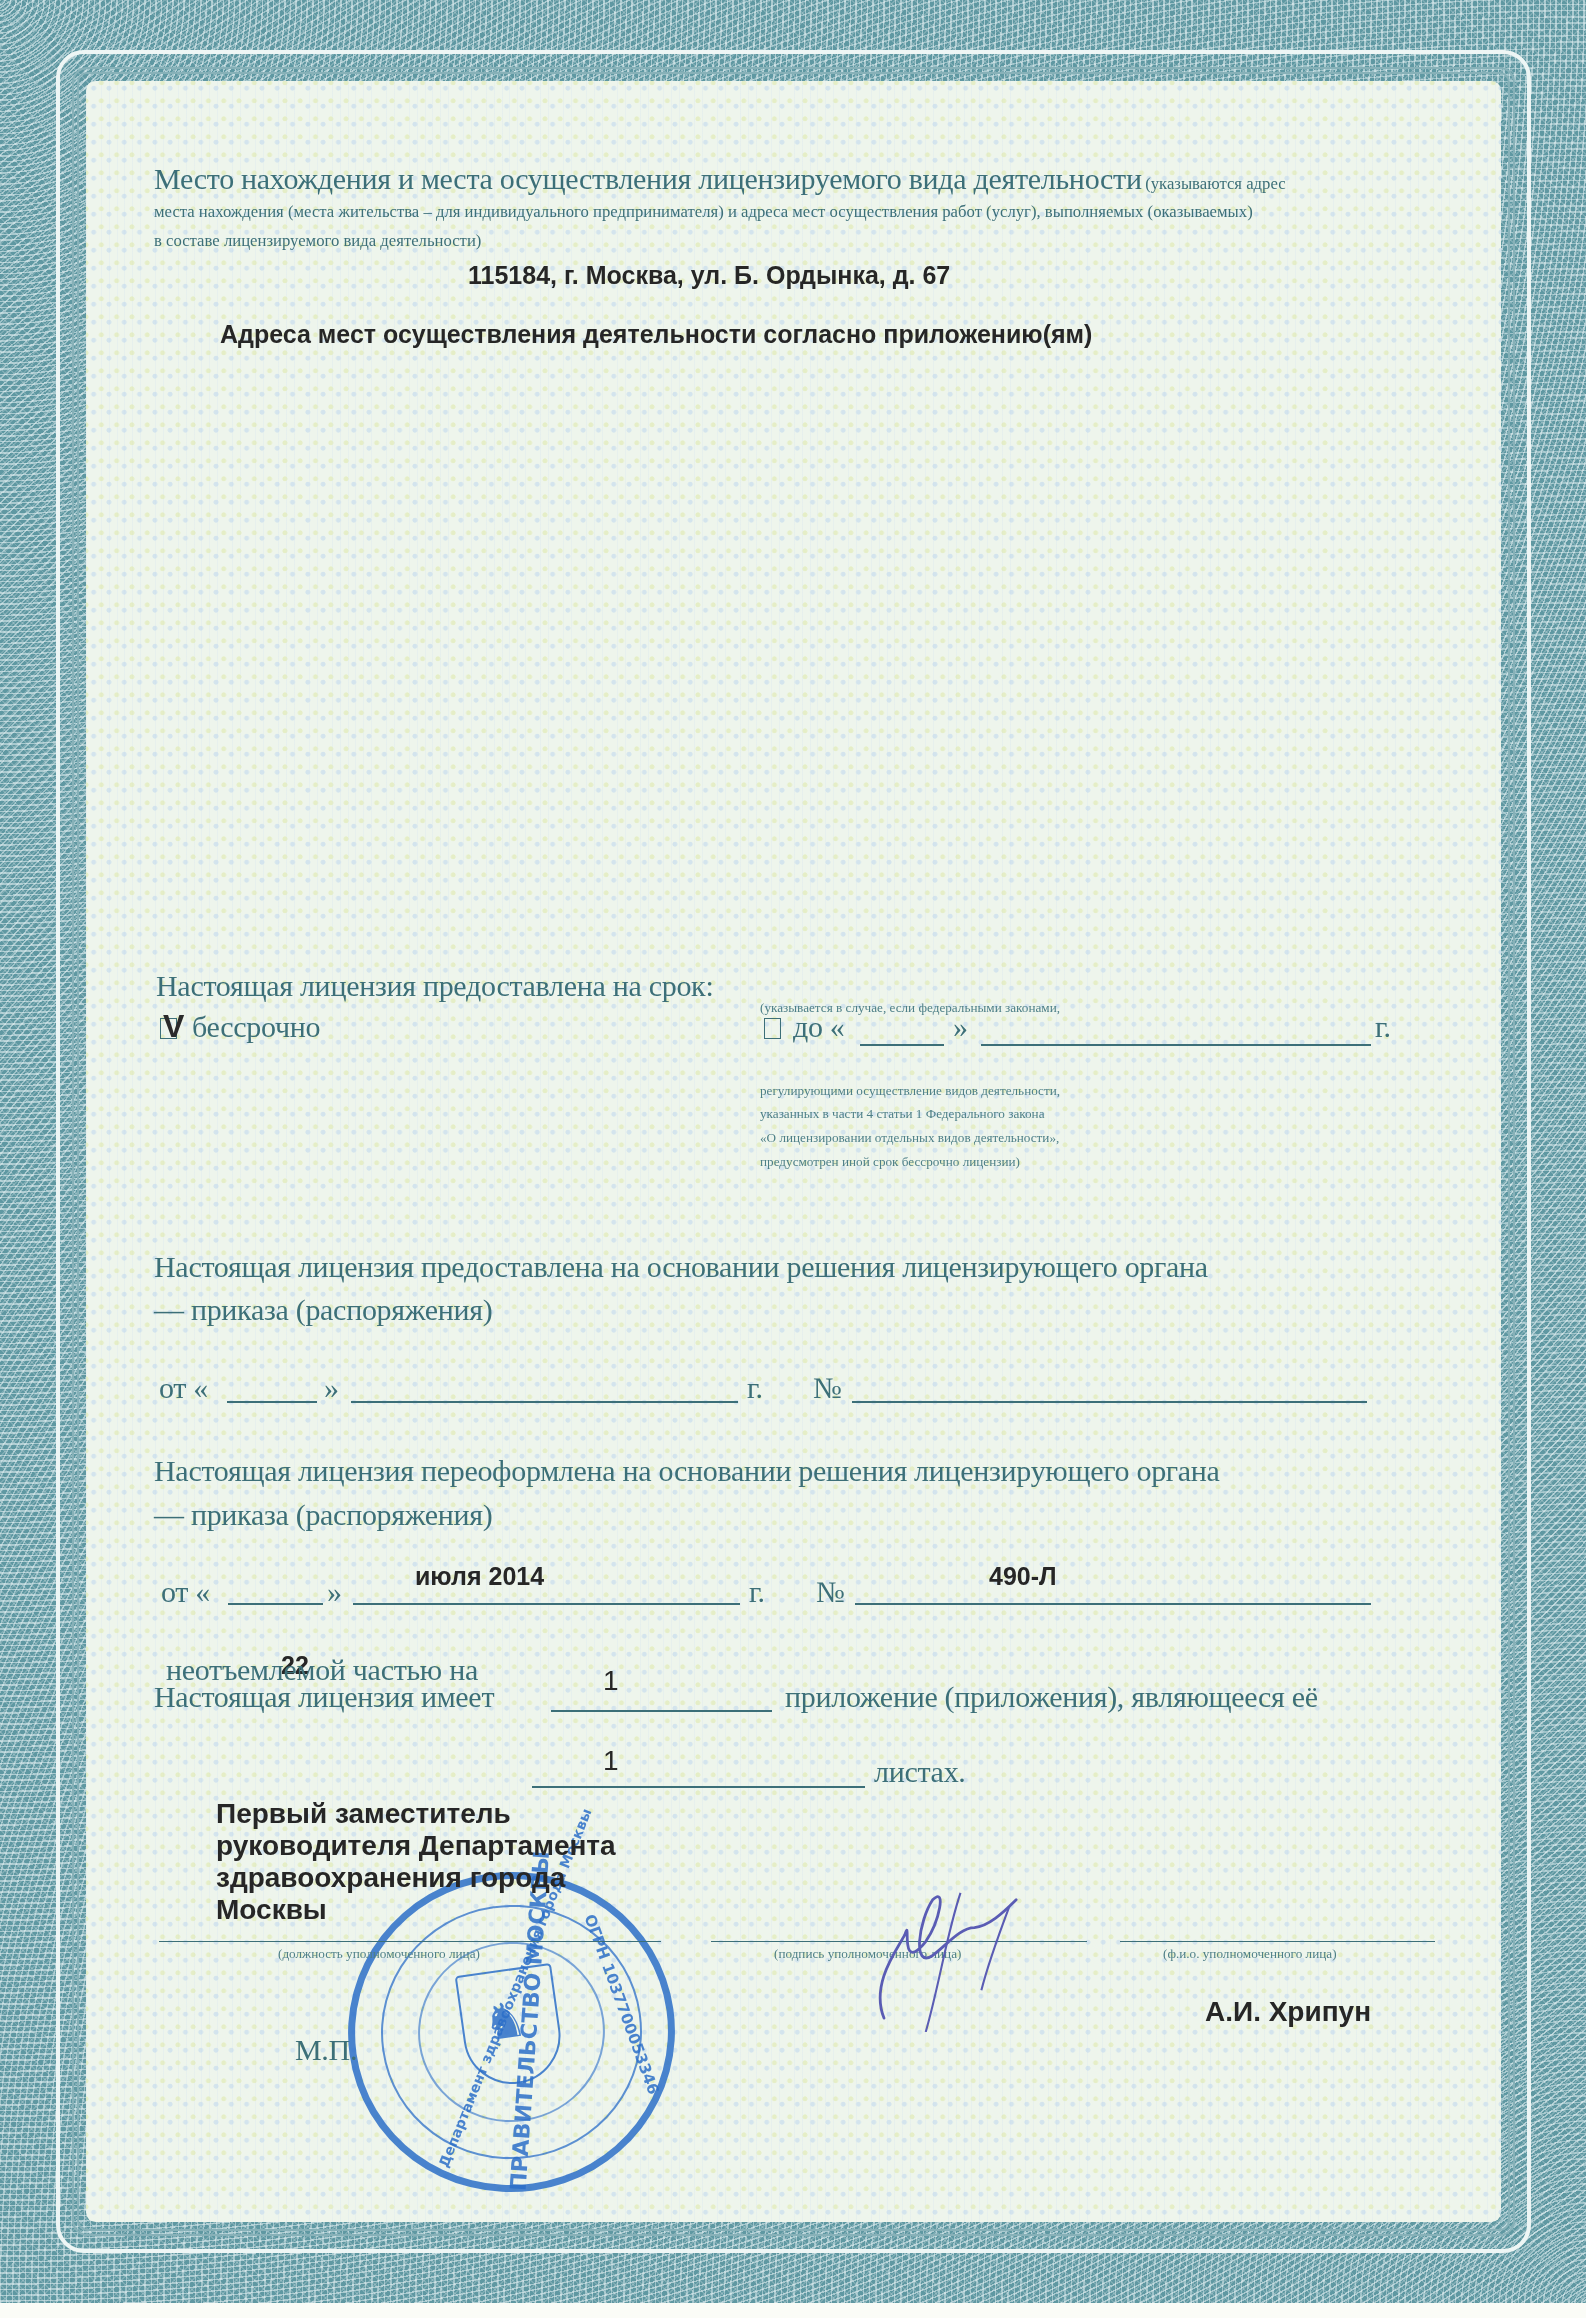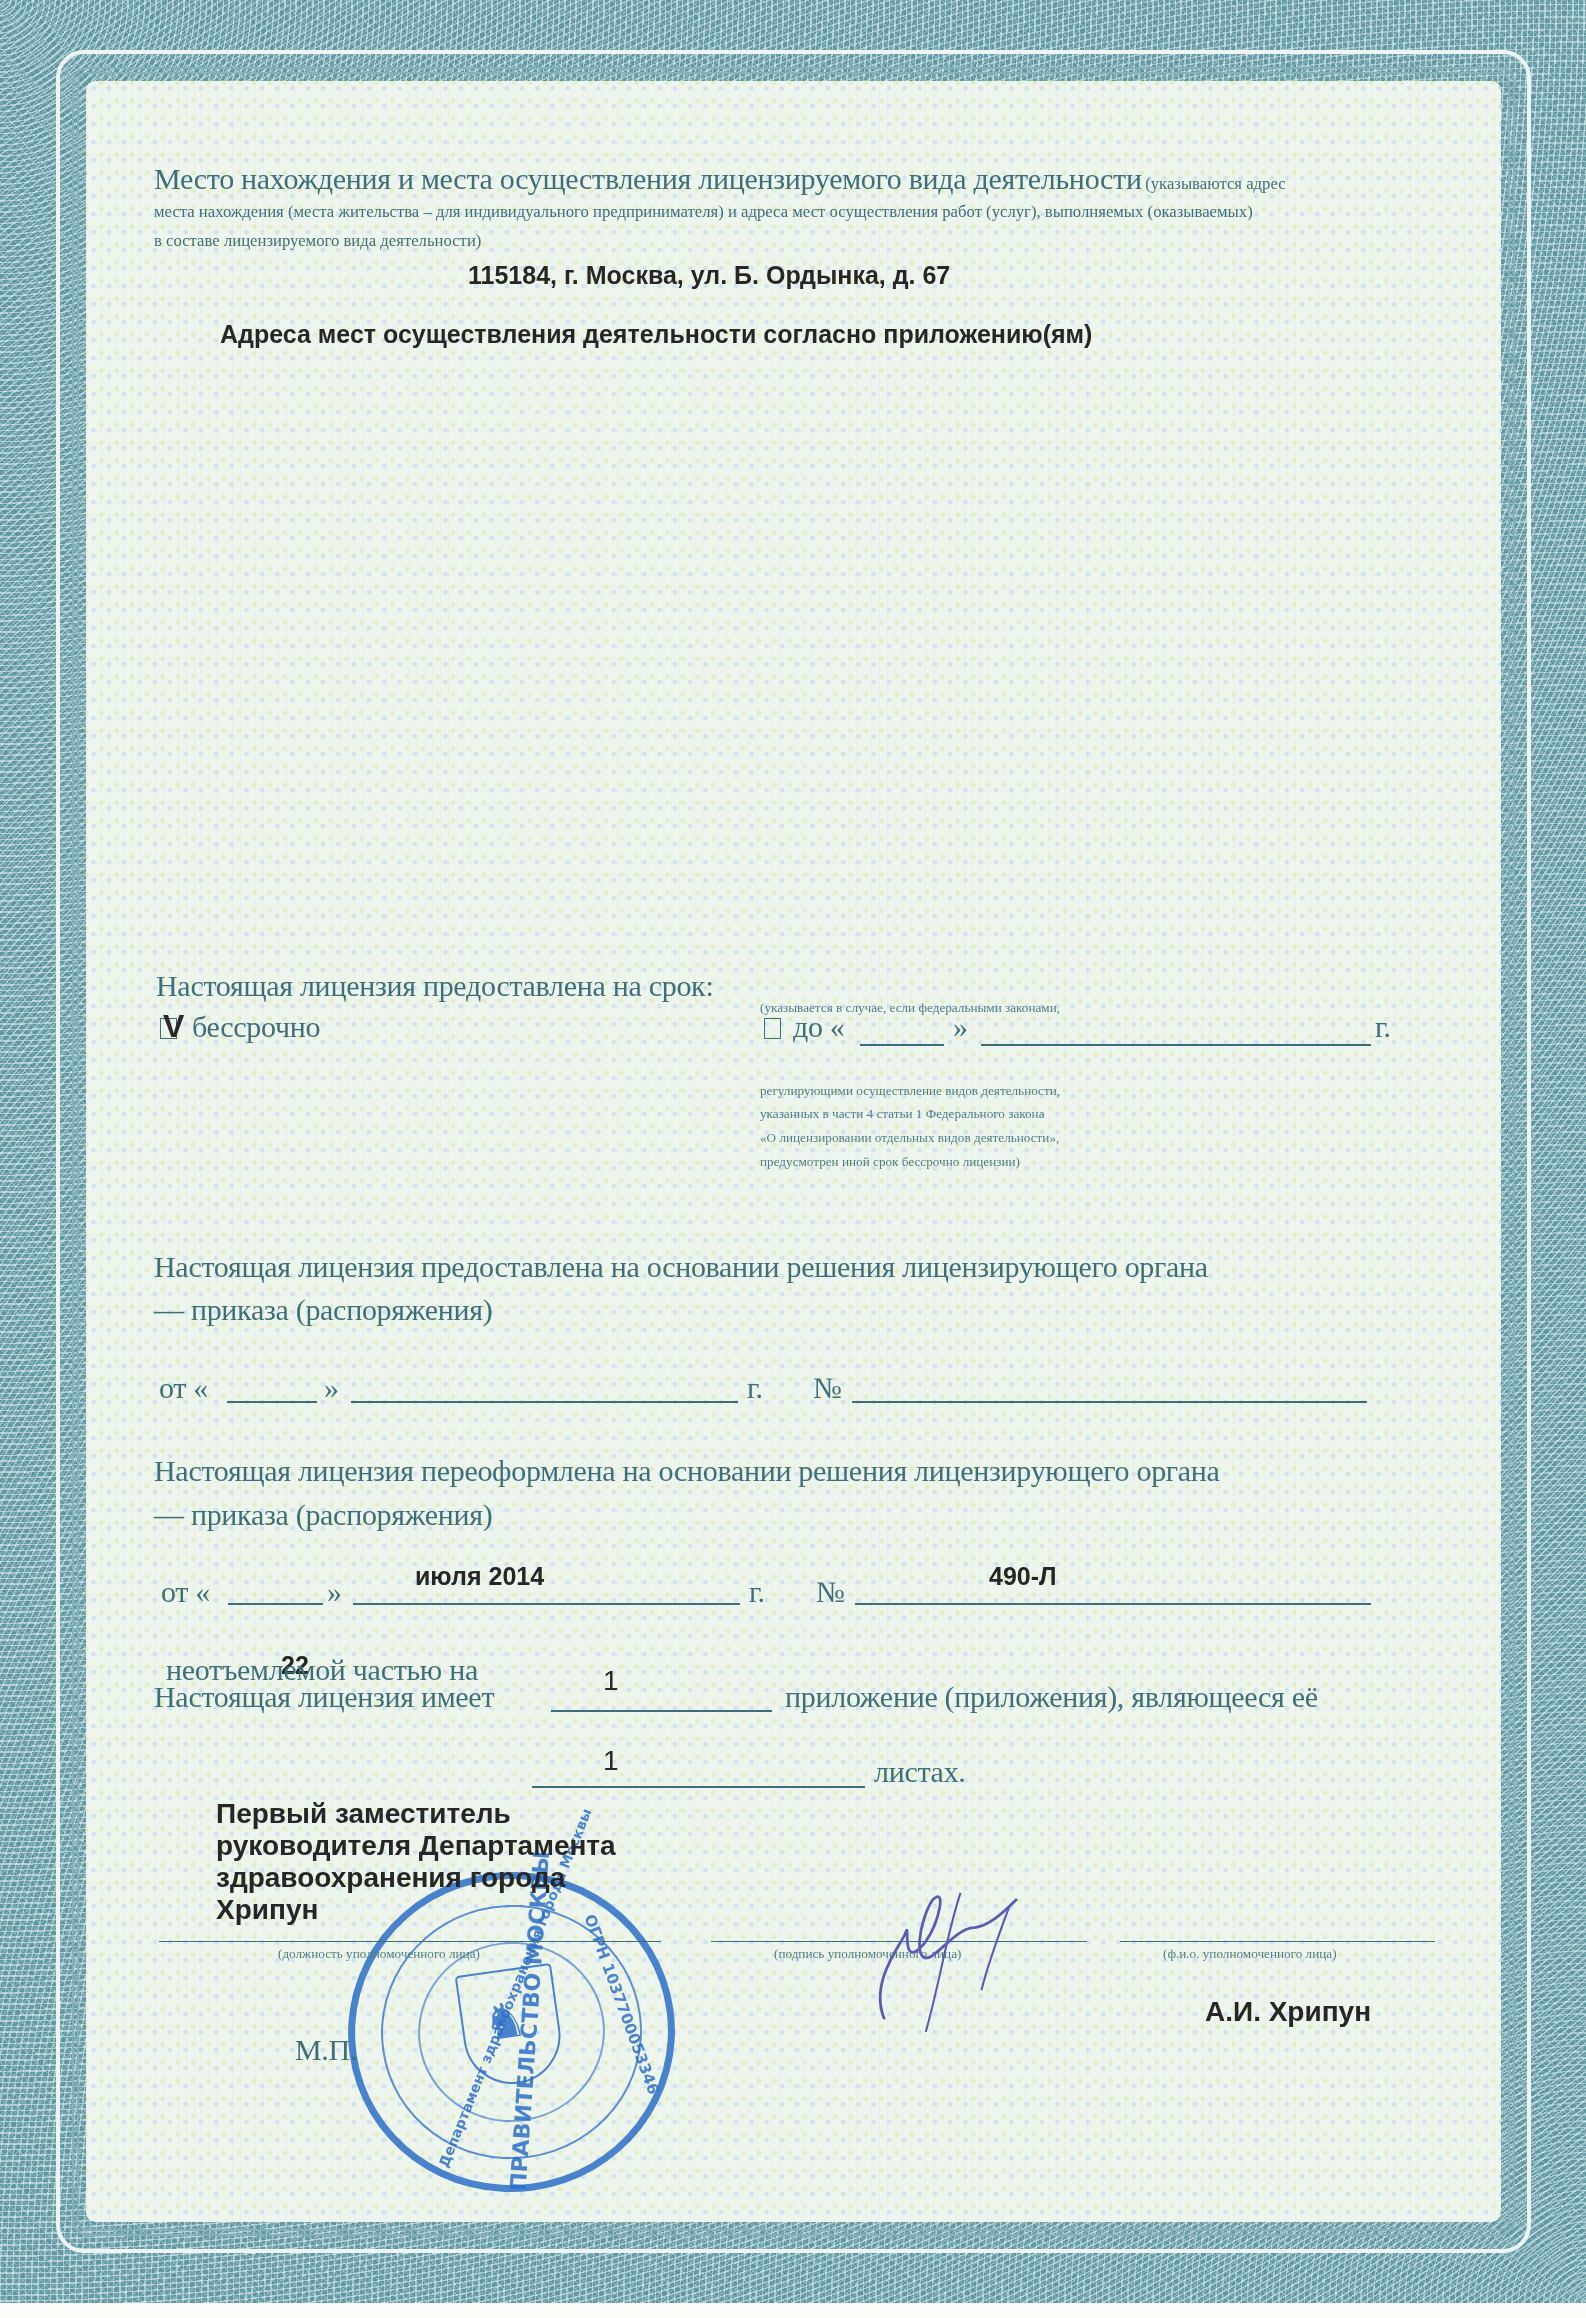--- a/index.html
+++ b/index.html
@@ -137,21 +137,21 @@
   </div>
   <div class="stamp-text" style="left:5.6px; top:132px; transform:rotate(-78deg); font-size:22px; white-space:nowrap;">ПРАВИТЕЛЬСТВО МОСКВЫ</div>
   <div class="stamp-text" style="left:174px; top:132px; transform:rotate(78deg); font-size:15.3px; white-space:nowrap;">ОГРН 1037700053346</div>
   <div class="stamp-text" style="left:7px; top:160px; transform:rotate(-60deg); font-size:14px; white-space:nowrap; width:251px;">Департамент здравоохранения города Москвы</div>
 </div>
 
 <div class="fill fill-lg" style="left:216px; top:1798px; line-height:32px;">
   <div>Первый заместитель</div>
   <div>руководителя Департамента</div>
   <div>здравоохранения города</div>
-  <div>Хрипун</div>
+  <div>Москвы</div>
 </div>
 <div class="uline" style="left:159px; top:1941px; width:502px; height:1.4px;"></div>
 <div class="tiny" style="left:278px; top:1946px;">(должность уполномоченного лица)</div>
 
 <div class="uline" style="left:711px; top:1941px; width:376px; height:1.4px;"></div>
 <div class="tiny" style="left:774px; top:1946px;">(подпись уполномоченного лица)</div>
 <svg class="signature" viewBox="0 0 300 230">
   <path d="M40 210 C 20 160, 60 110, 70 90 C 80 60, 60 150, 100 100 C 120 70, 130 20, 110 40 C 90 70, 80 140, 110 120 C 130 105, 150 80, 170 80 C 190 78, 210 60, 230 40" fill="none" stroke="#5a5cb4" stroke-width="4" stroke-linecap="round"></path>
   <path d="M150 30 C 130 90, 120 160, 100 230" fill="none" stroke="#5a5cb4" stroke-width="3"></path>
   <path d="M220 50 C 205 90, 190 130, 180 170" fill="none" stroke="#5a5cb4" stroke-width="3"></path>

